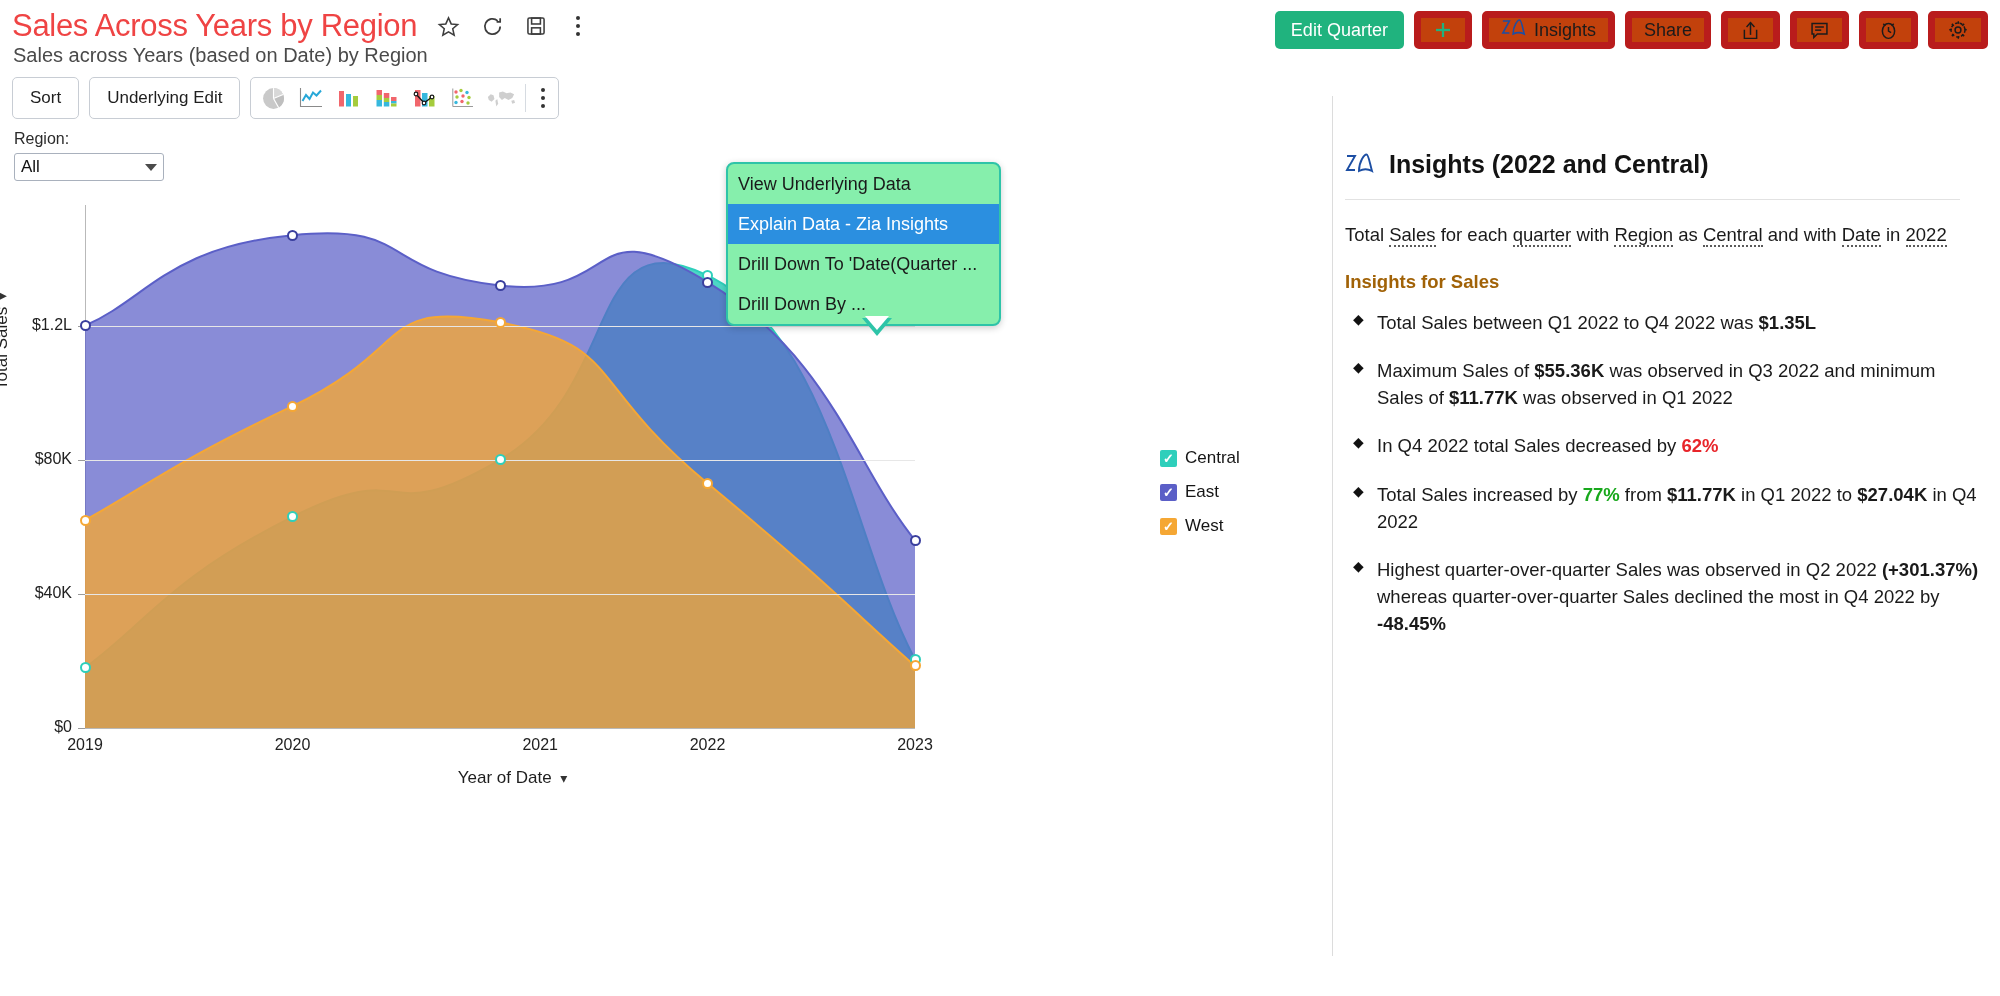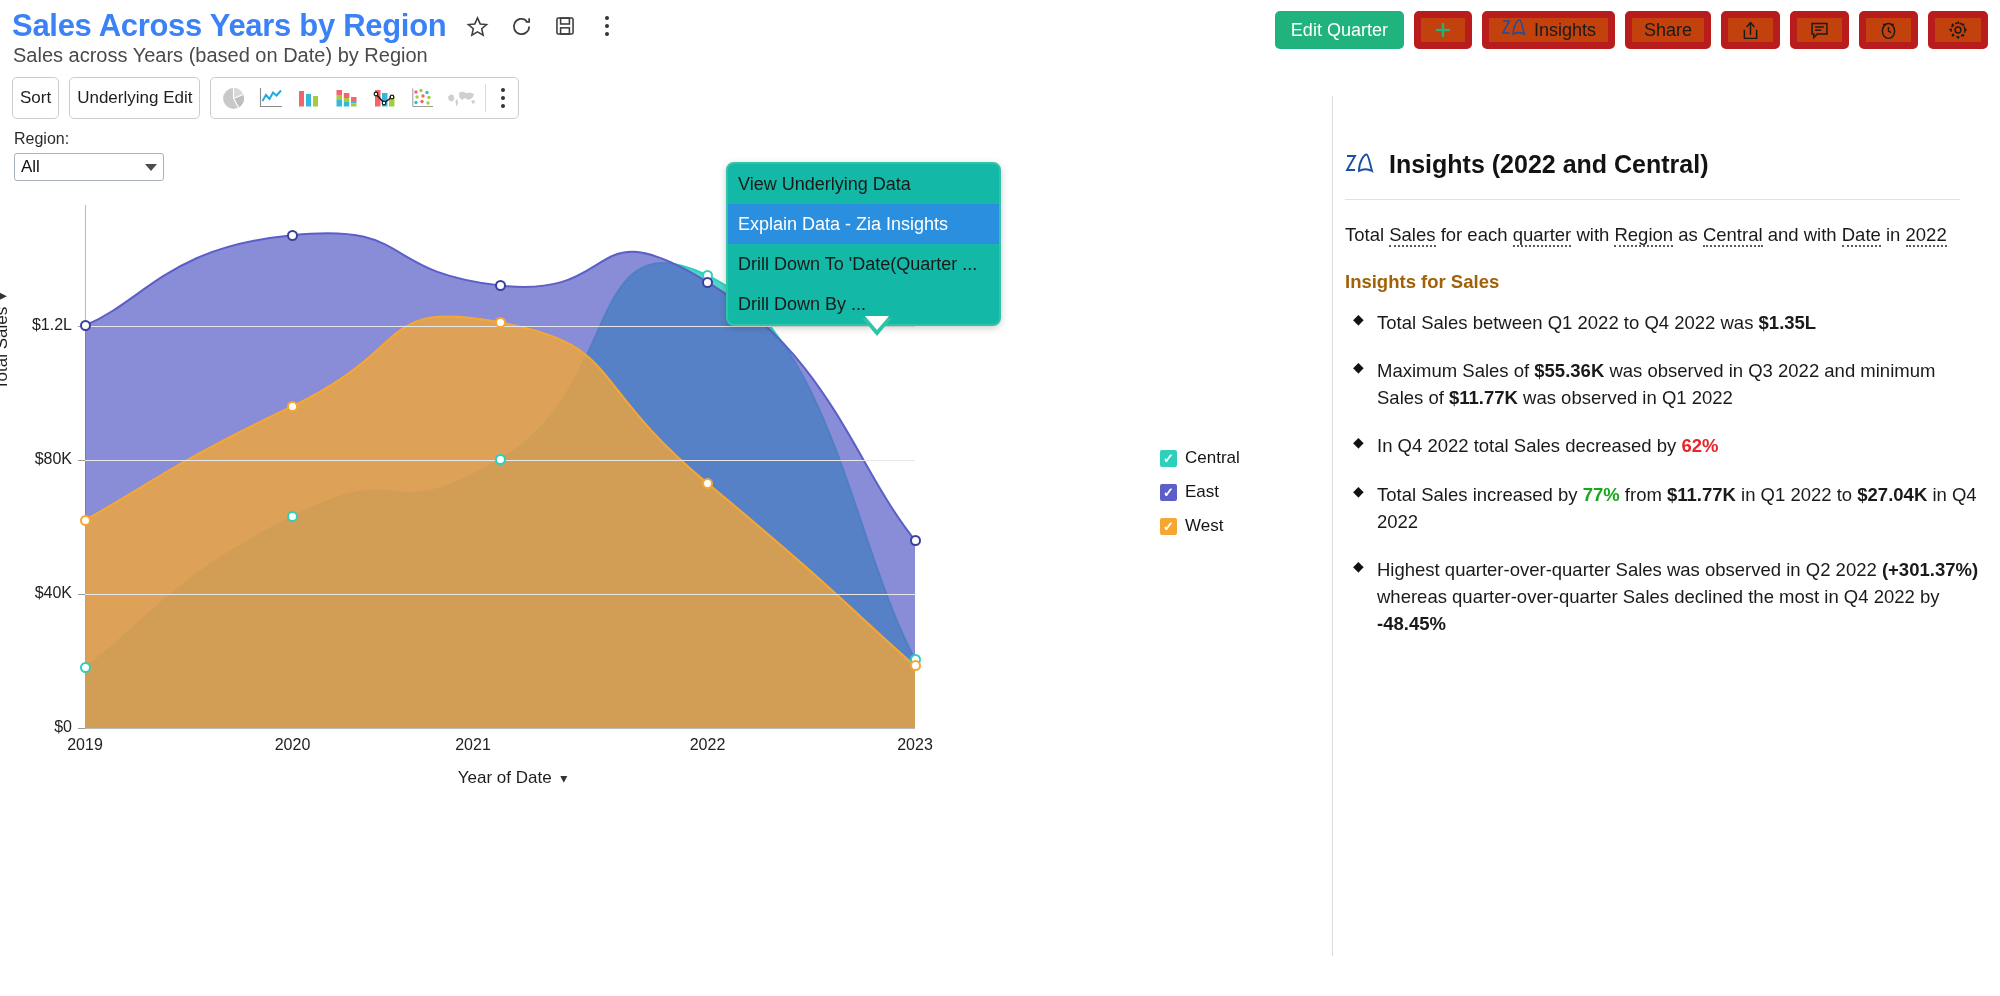--- a/index.html
+++ b/index.html
@@ -9,30 +9,30 @@
     font-family:"Liberation Sans", sans-serif;
     background:#ffffff;
     color:#1b1b1b;
     overflow:hidden;
     position:relative;
   }
 
   
   #header { position:absolute; left:0; top:0; width:2000px; height:90px; }
   #title-row { position:absolute; left:12px; top:8px; display:flex; align-items:center; gap:18px; }
-  #page-title { font-size:31px; font-weight:bold; letter-spacing:-0.3px; color:#3b82f6; white-space:nowrap; }
+  #page-title { font-size:31px; font-weight:normal; letter-spacing:-0.3px; color:#ef4444; white-space:nowrap; }
   .hdr-ico { width:26px; height:26px; display:inline-flex; align-items:center; justify-content:center; color:#3d3d3d; cursor:pointer; }
   .hdr-ico svg { display:block; }
   #subtitle { position:absolute; left:13px; top:44px; font-size:20px; color:#4a4a4a; }
 
   
   #toolbar { position:absolute; left:12px; top:77px; display:flex; align-items:stretch; gap:10px; height:42px; }
   .tb-btn {
     border:1px solid #c8cdd4; border-radius:5px; background:#fff;
-    font-size:17px; color:#1f1f1f; padding:0 7px; height:42px;
+    font-size:17px; color:#1f1f1f; padding:0 17px; height:42px;
     display:flex; align-items:center; cursor:pointer; white-space:nowrap;
   }
   #chart-type-group {
     border:1px solid #c8cdd4; border-radius:5px; background:#fff;
     display:flex; align-items:center; height:42px; padding:0 4px; gap:2px;
   }
   .ct-ico { width:36px; height:40px; display:flex; align-items:center; justify-content:center; cursor:pointer; }
   .ct-sep { width:1px; height:28px; background:#d6dbe1; margin:0 4px; }
   .kebab-v { width:22px; display:flex; flex-direction:column; align-items:center; justify-content:center; gap:4px; cursor:pointer; }
   .kebab-v i { width:4px; height:4px; border-radius:50%; background:#333; display:block; }
@@ -70,21 +70,21 @@
   .lg-box { width:17px; height:17px; border-radius:2px; display:flex; align-items:center; justify-content:center;
             color:#fff; font-size:13px; font-weight:bold; line-height:1; }
   .lg-txt { font-size:17px; color:#151515; }
 
   
   .pt { position:absolute; width:11px; height:11px; border-radius:50%; background:#fff; border:2.5px solid #333; }
 
   
   #ctx-menu {
     position:absolute; left:726px; top:162px; width:275px;
-    background:#14b8a6; border:2px solid #2ec4a8; border-radius:8px;
+    background:#86efac; border:2px solid #2ec4a8; border-radius:8px;
     box-shadow:0 2px 7px rgba(0,0,0,.2); overflow:hidden; z-index:40;
   }
   .ctx-item { height:40px; display:flex; align-items:center; padding:0 10px; font-size:18px; color:#1a1a1a;
               white-space:nowrap; overflow:hidden; cursor:pointer; }
   .ctx-item.sel { background:#2b8fe0; color:#fff; }
   #ctx-tail { position:absolute; left:862px; top:318px; width:0;height:0;
               border-left:15px solid transparent;border-right:15px solid transparent;
               border-top:18px solid #2ec4a8; z-index:41; }
   #ctx-tail-in { position:absolute; left:865px; top:316px; width:0;height:0;
               border-left:12px solid transparent;border-right:12px solid transparent;
@@ -285,21 +285,21 @@
       <div class="ytick-lbl" style="left: 0px; top: 393.897px;">$40K</div>
       <div class="ytick-dash" style="top: 403.897px;"></div>
       <div class="ytick-lbl" style="left: 0px; top: 259.795px;">$80K</div>
       <div class="ytick-dash" style="top: 269.795px;"></div>
       <div class="ytick-lbl" style="left: 0px; top: 125.692px;">$1.2L</div>
       <div class="ytick-dash" style="top: 135.692px;"></div>
     </div>
   <div id="x-ticks">
       <div class="xtick-lbl" style="left: 40px;">2019</div>
       <div class="xtick-lbl" style="left: 247.5px;">2020</div>
-      <div class="xtick-lbl" style="left: 428px;">2021</div>
+      <div class="xtick-lbl" style="left: 468px; text-align: right;">2021</div>
       <div class="xtick-lbl" style="left: 662.5px;">2022</div>
       <div class="xtick-lbl" style="left: 870px;">2023</div>
     </div>
   <div id="gridlines">
       <div class="gridline" style="left: 85px; top: 403.897px;"></div>
       <div class="gridline" style="left: 85px; top: 269.795px;"></div>
       <div class="gridline" style="left: 85px; top: 135.692px;"></div>
     </div>
   <div id="markers">
       <div class="pt" style="left: 79.5px; top: 472.154px; border-color: rgb(46, 207, 187);"></div>

